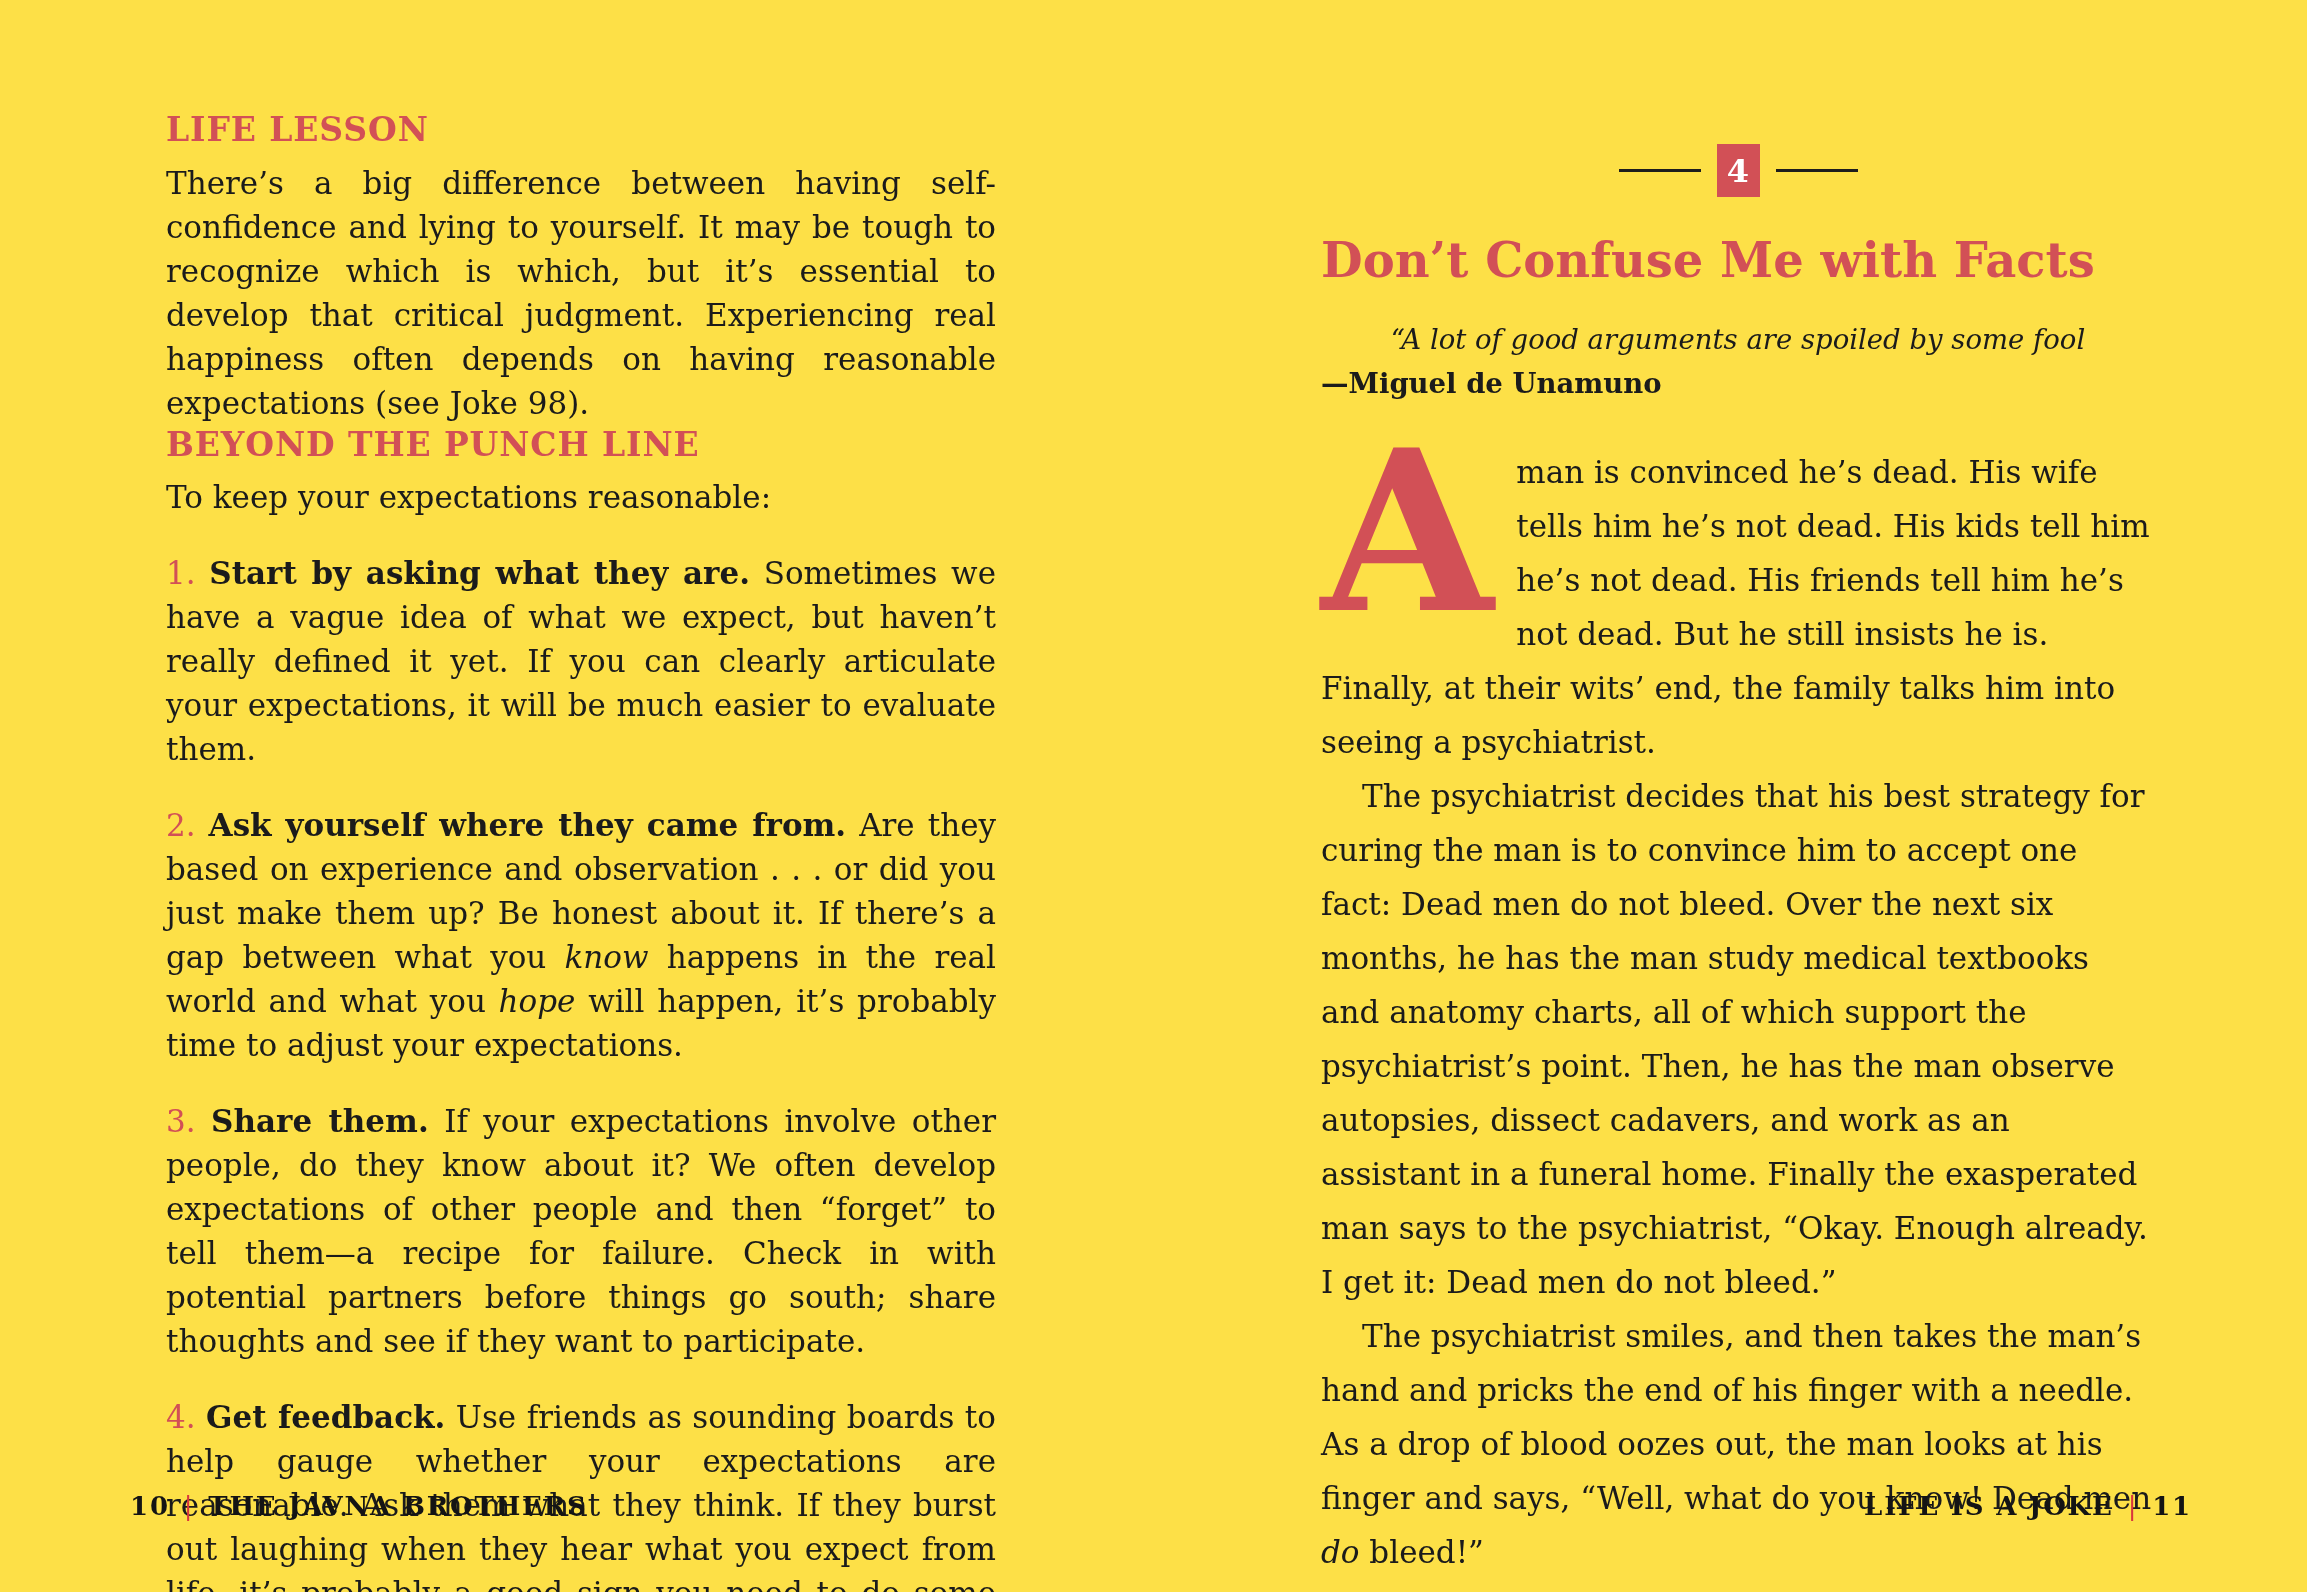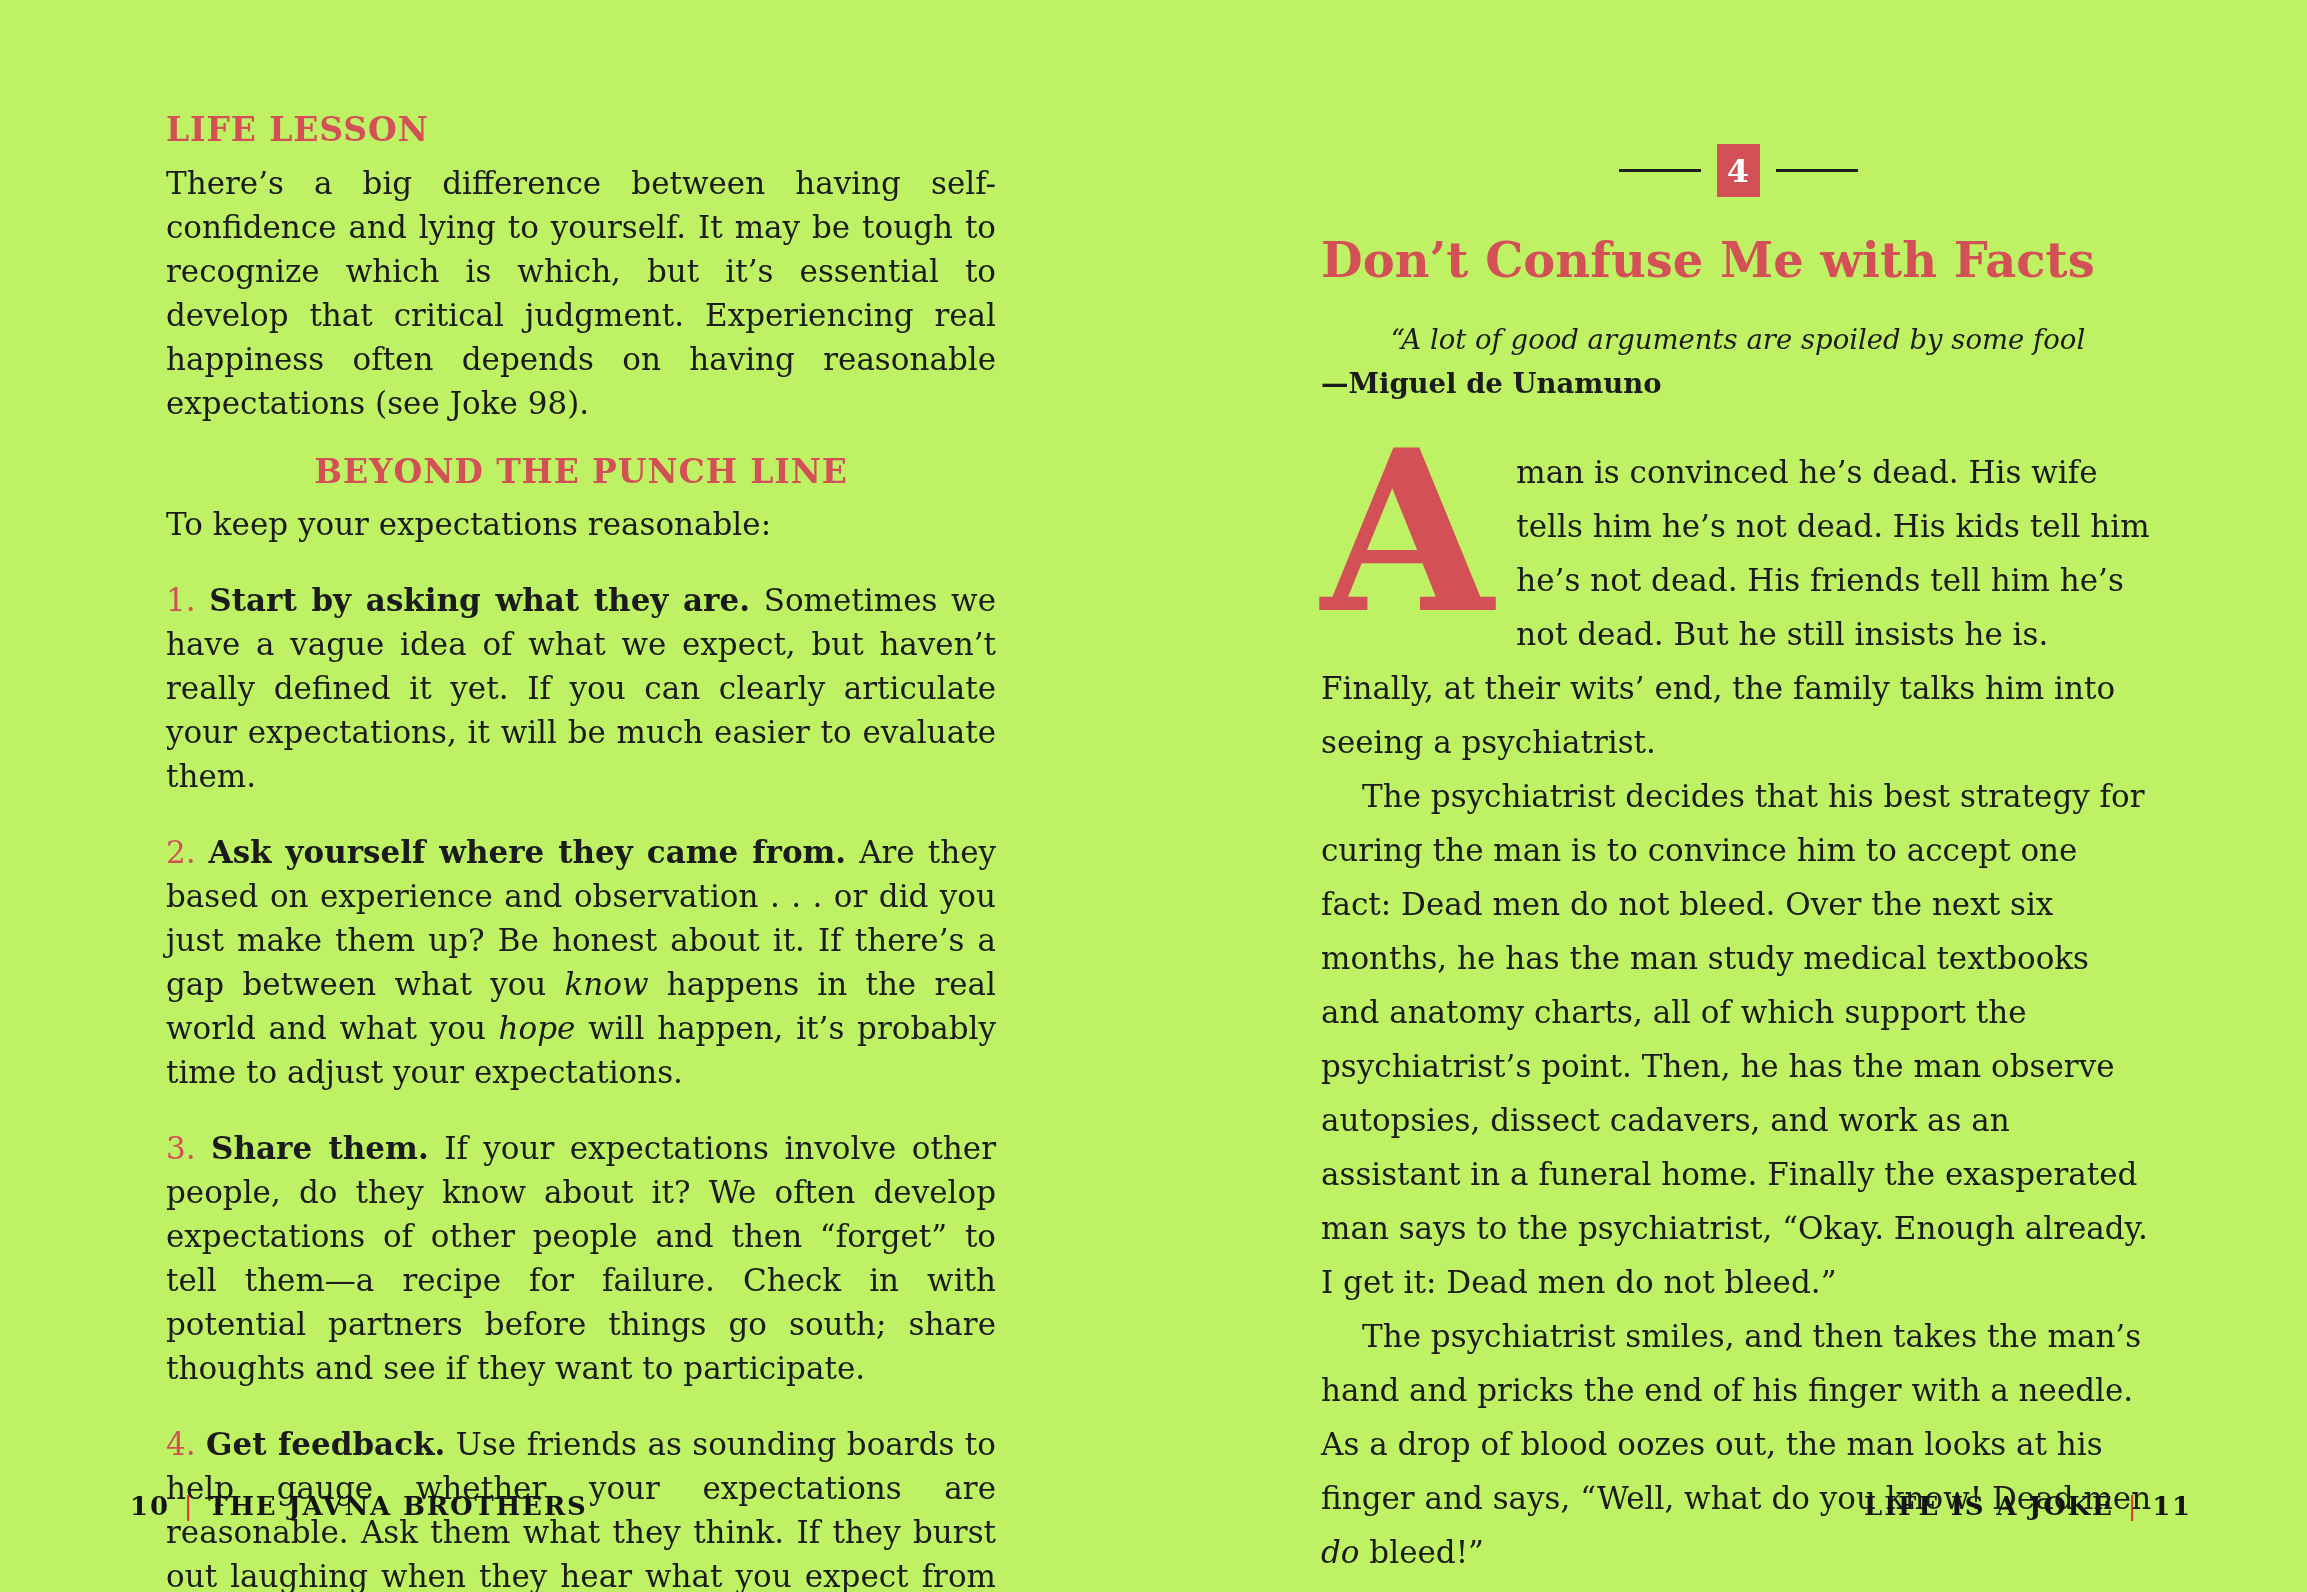--- a/index.html
+++ b/index.html
@@ -1,30 +1,30 @@
 <!DOCTYPE html>
 <html style="font-size:14px"><head>
 <meta charset="utf-8">
 <style>
   html,body{margin:0;padding:0;background:#e8e8e8;}
   .spread{
     position:relative;
     width:2307px;height:1593px;
-    background:#bef264;
+    background:#fde047;
     font-family:"DejaVu Serif", serif;
     color:#1b1b1b;
     overflow:hidden;
   }
   
   .left-col{position:absolute;left:166px;top:110px;width:830px;}
   .kicker{
     font-size:33px;font-weight:bold;color:#d25056;
     letter-spacing:0.9px;margin:0 0 11.5px 0;line-height:39px;
   }
-  .kicker.later{margin-top:27px;text-align:center;}
+  .kicker.later{}
   .body-p{font-size:31px;line-height:44px;margin:0;}
   .just{text-align:justify;}
   .list-item{margin-top:32px;}
   .num{color:#d25056;}
   .lead{font-weight:bold;}
   
   .right-col{position:absolute;left:1321px;top:144px;width:834px;}
   .rule-row{display:flex;align-items:center;justify-content:center;}
   .rule{width:82px;height:3.5px;background:#1d1d1d;}
   .rule-gap{width:16px;height:3.5px;}

